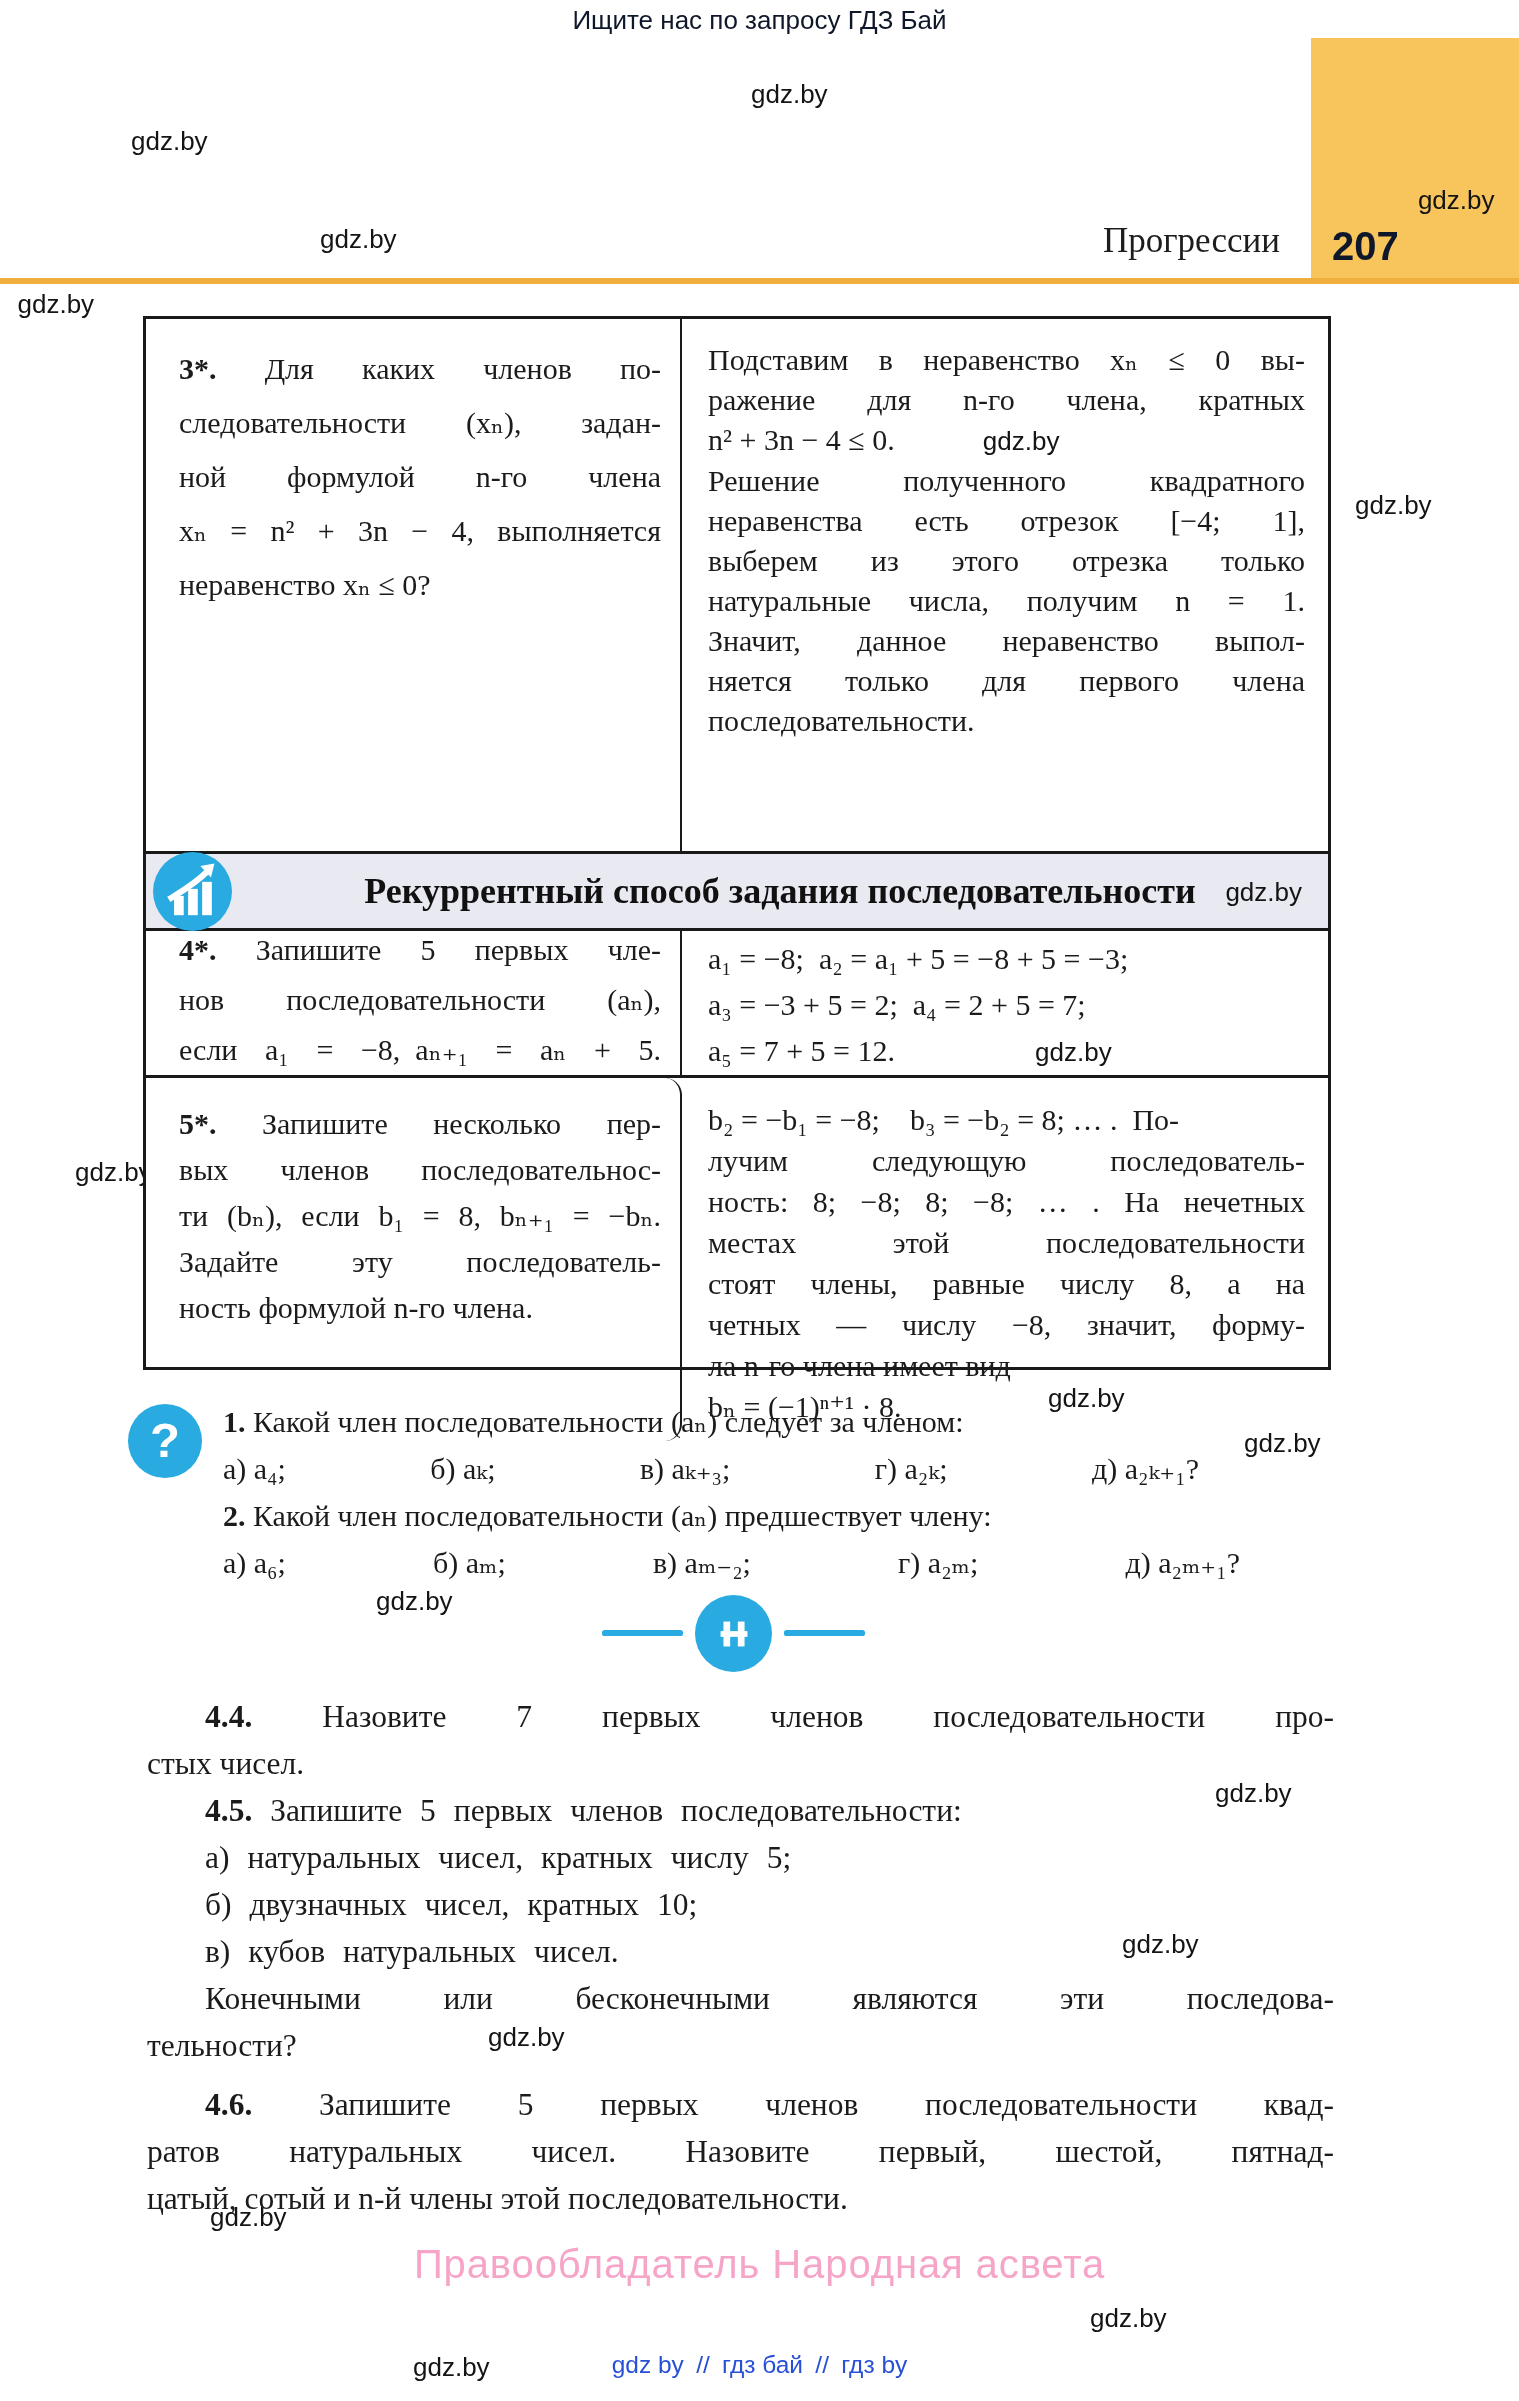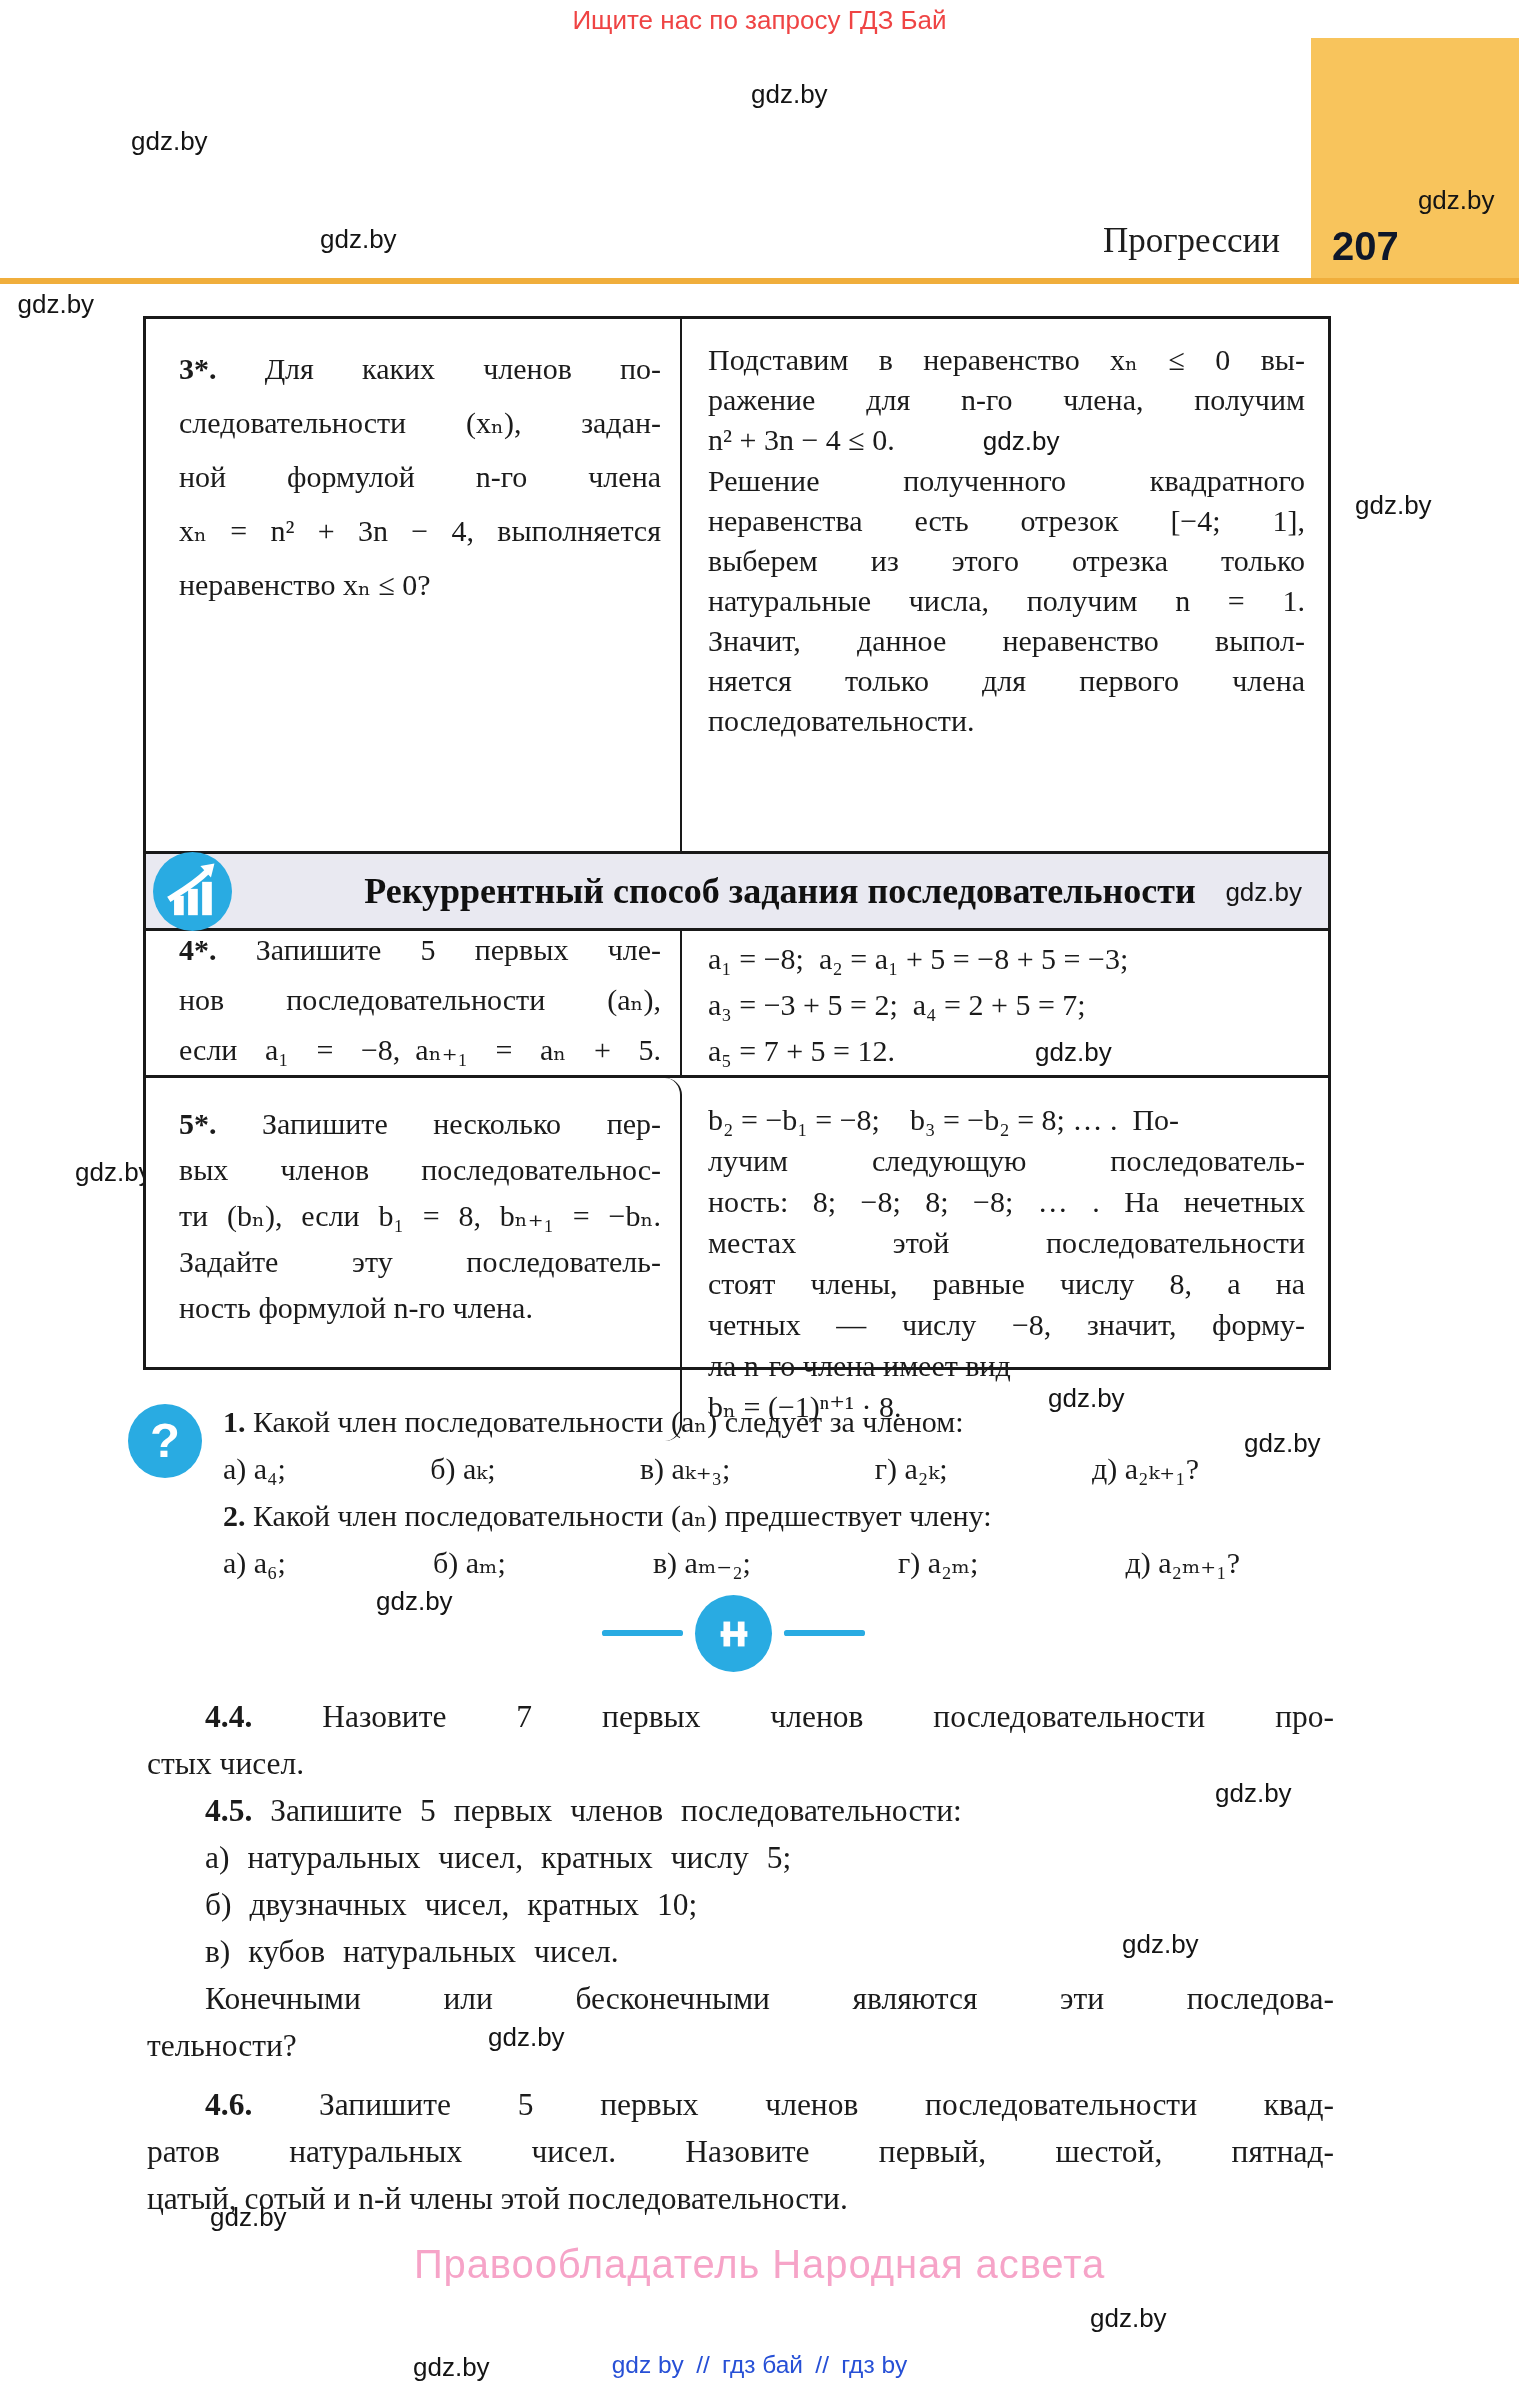--- a/index.html
+++ b/index.html
@@ -1,20 +1,20 @@
 <!DOCTYPE html>
 <html style="font-size:14px"><head>
 <meta charset="utf-8">
 <style>
   html,body{margin:0;padding:0;background:#ffffff;}
   .page{position:relative;width:1519px;height:2401px;background:#ffffff;overflow:hidden;
         font-family:"Liberation Serif","DejaVu Serif","DejaVu Sans",serif;color:#1b1b1b;}
   
   .green-banner{position:absolute;top:5.3px;left:0;width:100%;text-align:center;
-    font-family:"Liberation Sans","DejaVu Sans",sans-serif;font-size:26px;color:#ef4444;}
+    font-family:"Liberation Sans","DejaVu Sans",sans-serif;font-size:26px;color:#0f172a;}
   
   .wm{position:absolute;font-family:"Liberation Sans","DejaVu Sans",sans-serif;
       font-size:26px;color:#141414;white-space:nowrap;}
   .wmi{font-family:"Liberation Sans","DejaVu Sans",sans-serif;font-size:26px;color:#141414;}
   
   .hdr-title{position:absolute;top:221px;right:239px;font-size:35px;color:#1d1d1d;}
   .page-tab{position:absolute;left:1311px;top:38px;width:208px;height:241px;background:#F8C45C;}
   .page-num{position:absolute;left:21px;top:186px;font-family:"Liberation Sans","DejaVu Sans",sans-serif;
             font-size:40px;font-weight:bold;color:#0f172a;}
   .hrule{position:absolute;left:0;top:278px;width:1519px;height:6.1px;background:#F0AE3C;}
@@ -100,21 +100,21 @@
     <div class="trow r1">
       <div class="pcol">
         <div class="jl"><b>3*.</b> <span>Для каких членов по-</span></div>
         <div class="jl">следовательности (xₙ), задан-</div>
         <div class="jl">ной формулой n-го члена</div>
         <div class="jl">xₙ = n² + 3n − 4, выполняется</div>
         <div>неравенство xₙ ≤ 0?</div>
       </div>
       <div class="scol">
         <div class="jl">Подставим в неравенство xₙ ≤ 0 вы-</div>
-        <div class="jl">ражение для n-го члена, получим</div>
+        <div class="jl">ражение для n-го члена, кратных</div>
         <div><span>n² + 3n − 4 ≤ 0.</span><span class="wmi" style="margin-left:88px">gdz.by</span></div>
         <div class="jl">Решение полученного квадратного</div>
         <div class="jl">неравенства есть отрезок [−4; 1],</div>
         <div class="jl">выберем из этого отрезка только</div>
         <div class="jl">натуральные числа, получим n = 1.</div>
         <div class="jl">Значит, данное неравенство выпол-</div>
         <div class="jl">няется только для первого члена</div>
         <div>последовательности.</div>
       </div>
     </div>

